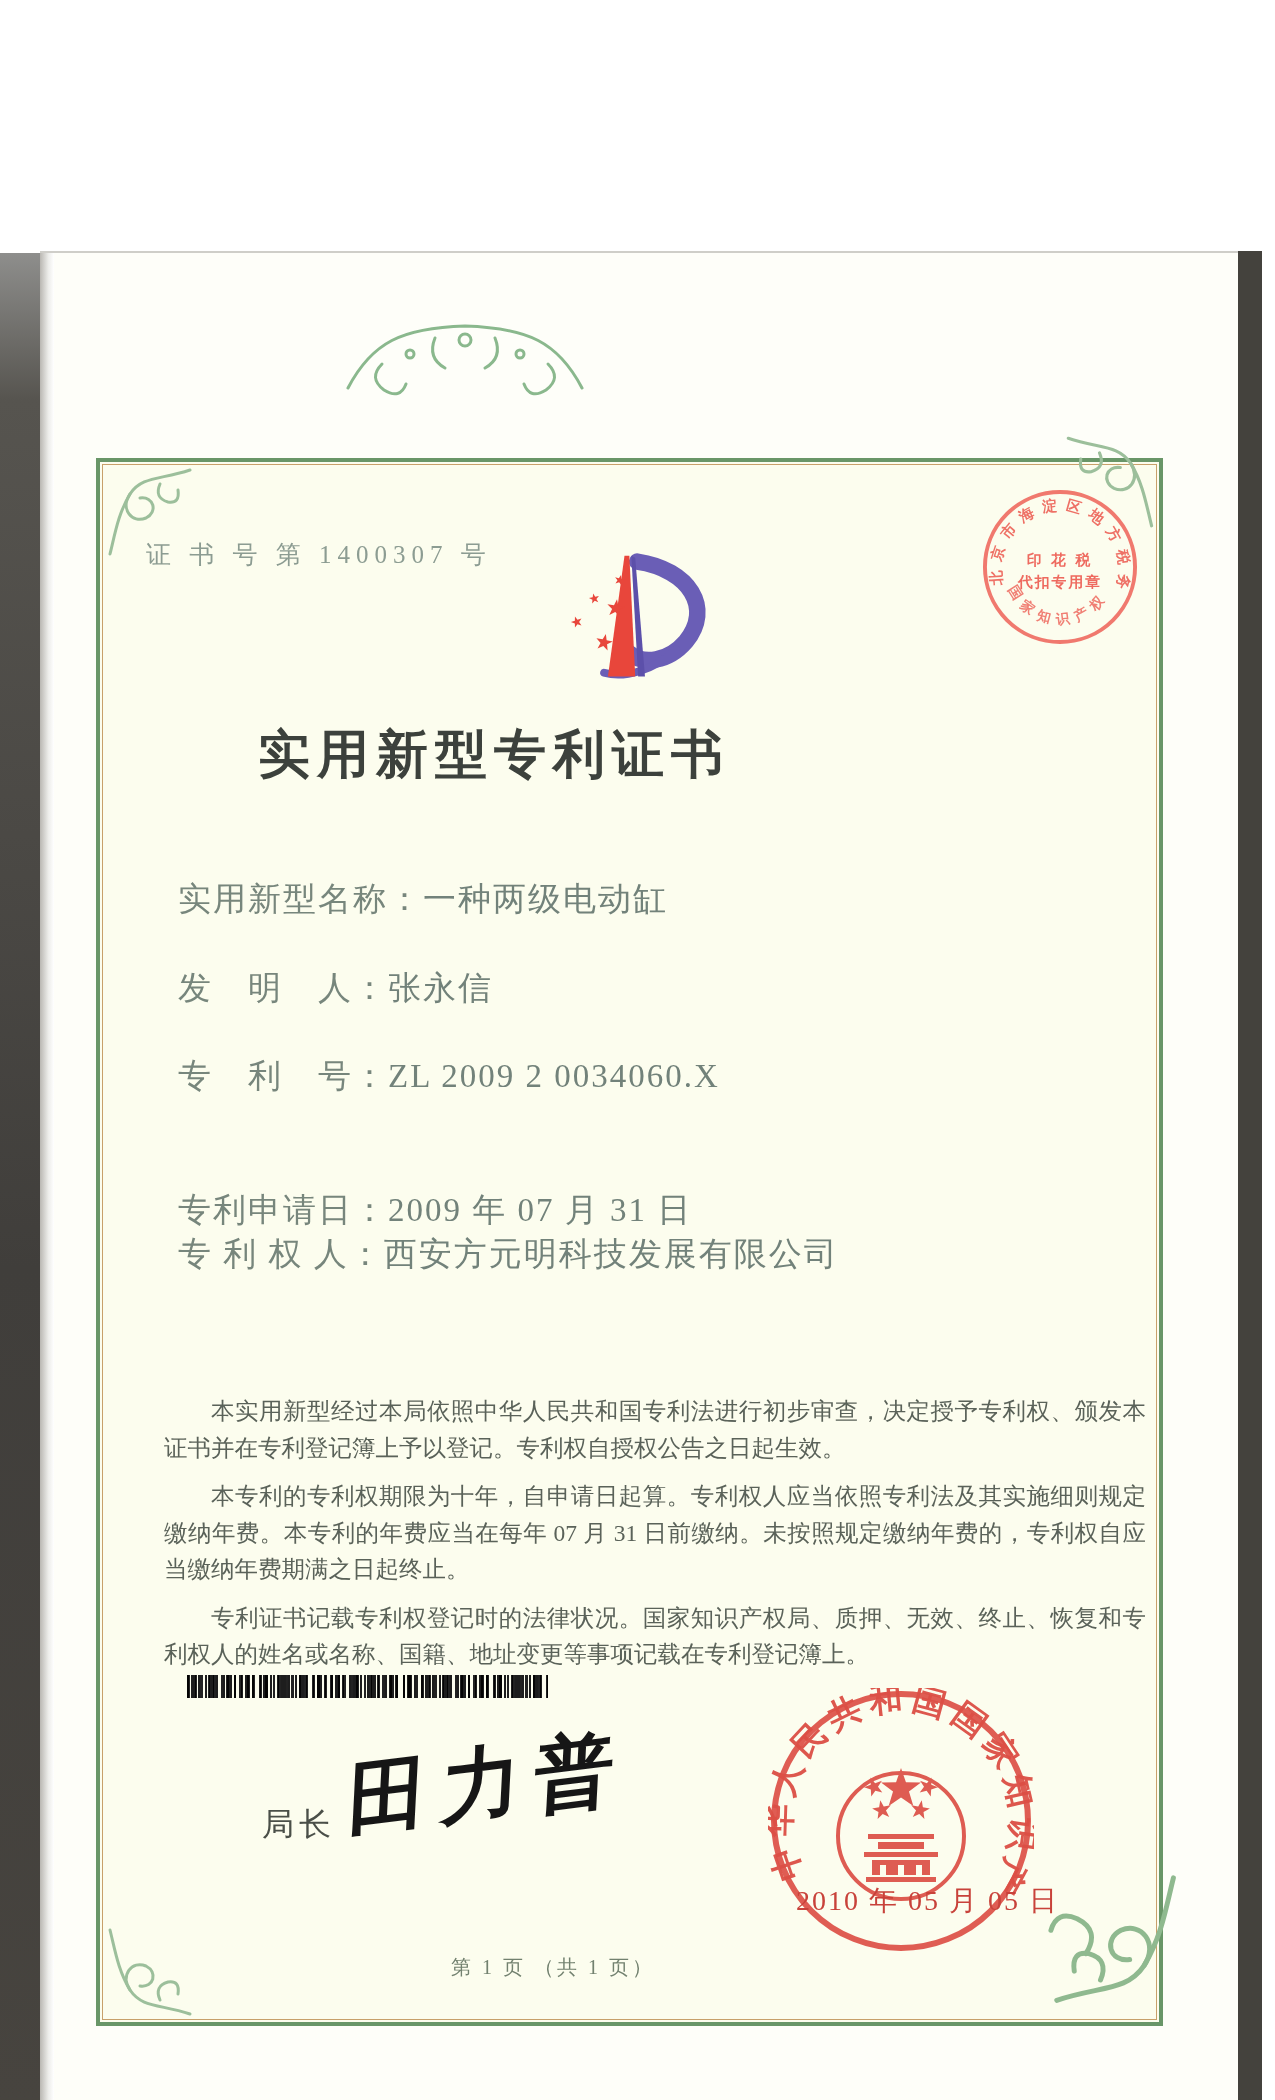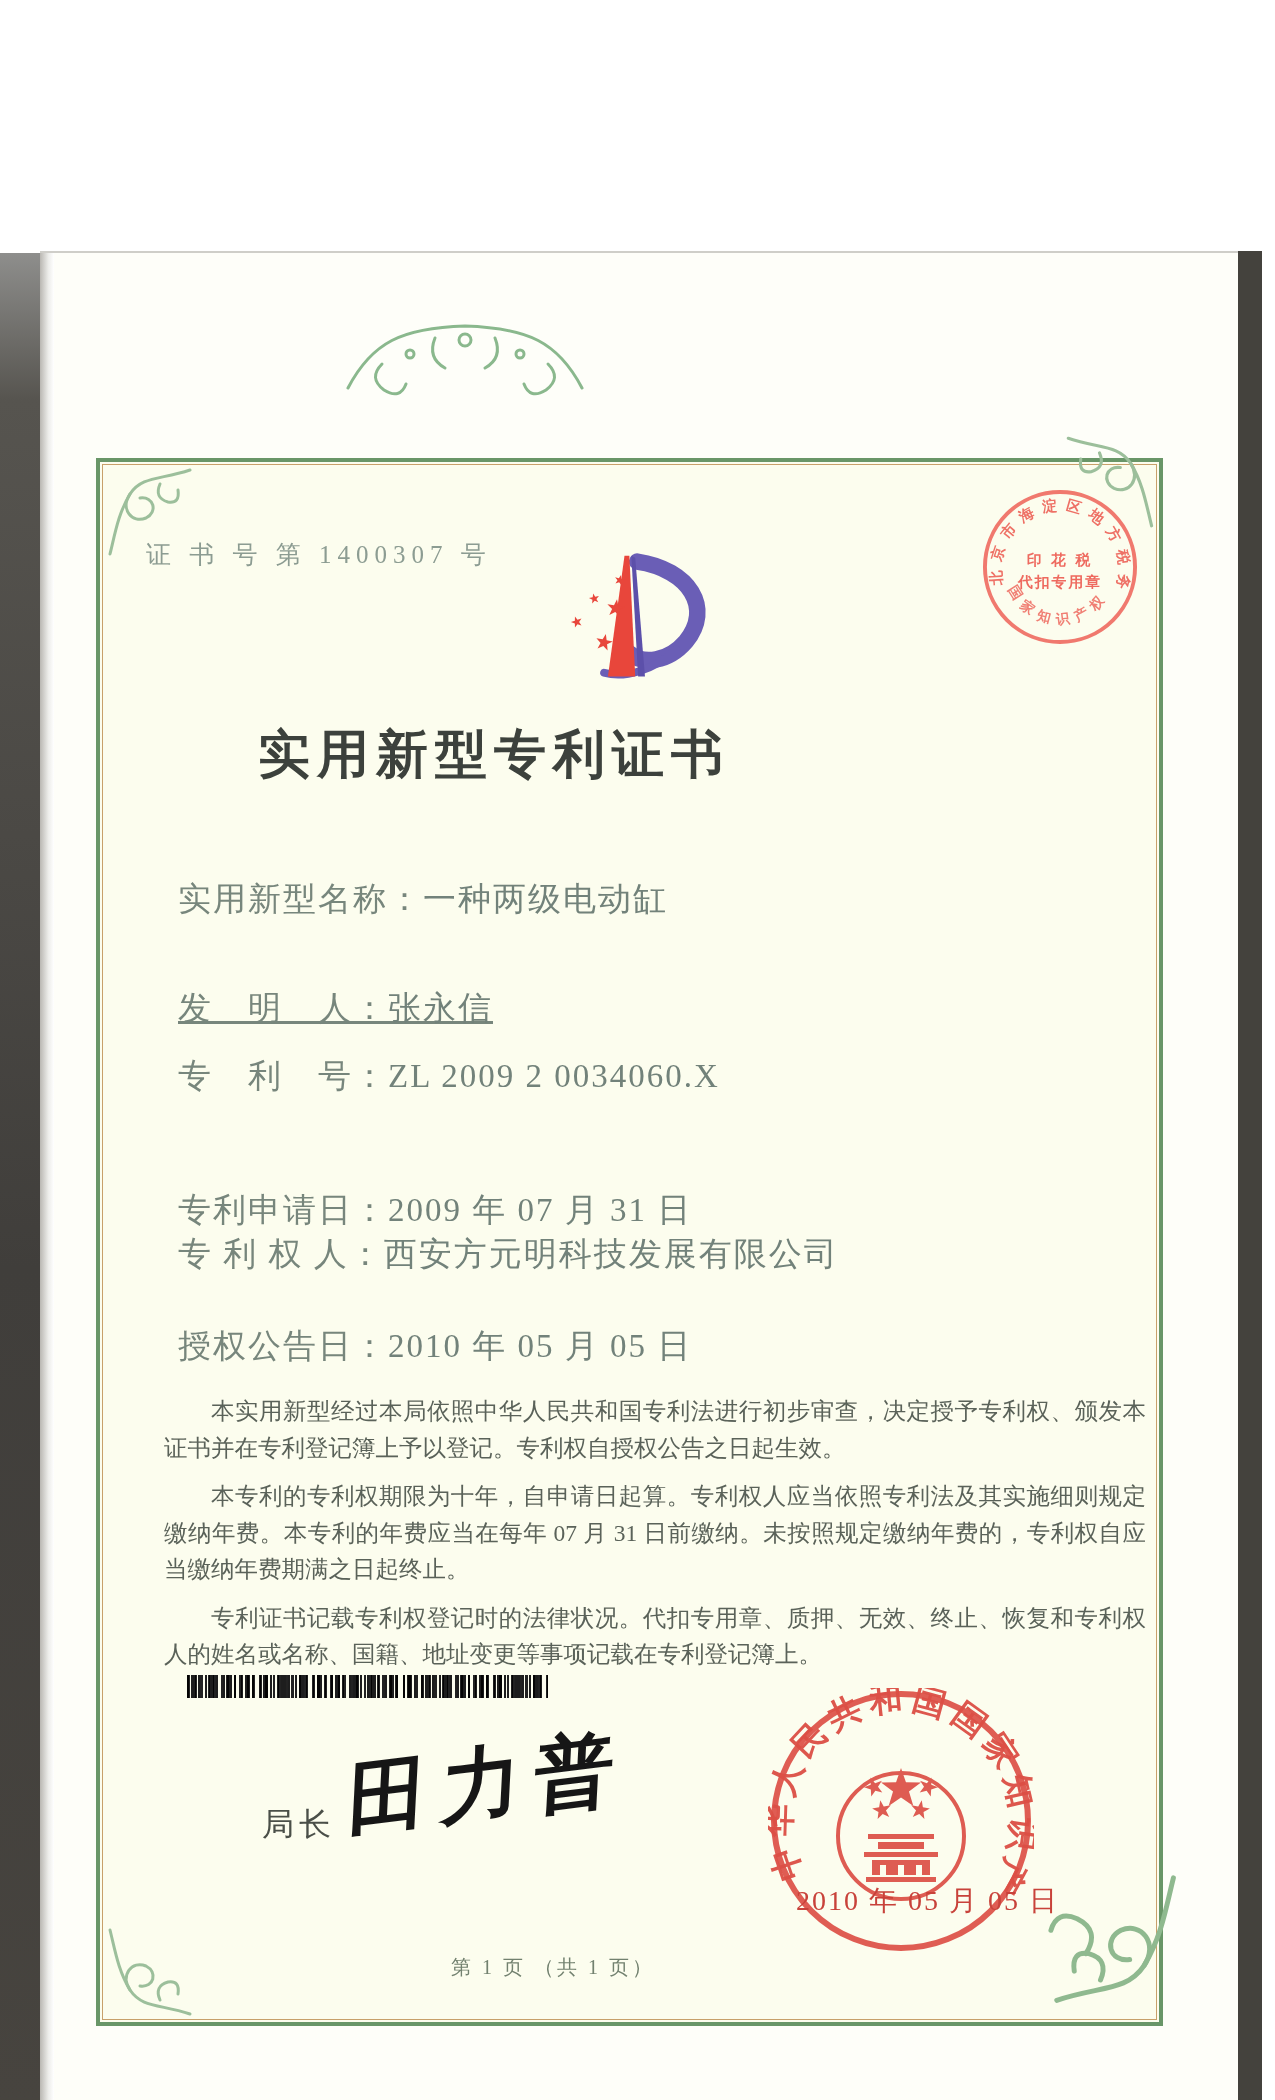--- a/index.html
+++ b/index.html
@@ -22,21 +22,21 @@
   .orn svg{display:block;}
   .flip-x{transform:scaleX(-1);}
   .flip-y{transform:scaleY(-1);}
   .flip-xy{transform:scale(-1,-1);}
   
   .cert-no{position:absolute;left:146px;top:538px;font-size:25px;letter-spacing:6px;color:#8c9c92;}
   .title{position:absolute;left:258px;top:720px;width:700px;font-size:52px;font-weight:bold;
     letter-spacing:7px;color:#3c413c;}
   .field{position:absolute;left:178px;width:920px;font-size:33px;color:#77867c;letter-spacing:2px;white-space:nowrap;}
   .field .val{color:#72827a;}
-  .f0{top:877px;} .f1{top:986px;text-decoration:underline;} .f2{top:1054px;} .f3{top:1188px;} .f4{top:1232px;} .f5{top:1324px;}
+  .f0{top:877px;} .f1{top:966px;} .f2{top:1054px;} .f3{top:1188px;} .f4{top:1232px;} .f5{top:1324px;}
   .body-text{position:absolute;left:152px;top:1381px;width:1006px;font-size:23.5px;line-height:36.5px;
     color:#5a6259;text-align:justify;}
   .body-text p{margin:12px;text-indent:2em;}
   .barcode{position:absolute;left:187px;top:1675px;width:361px;height:23px;
     background:
       repeating-linear-gradient(90deg,#1d1d1d 0 2px,transparent 2px 4px,#1d1d1d 4px 9px,transparent 9px 11px,#1d1d1d 11px 13px,transparent 13px 18px),
       repeating-linear-gradient(90deg,#222 0 3px,transparent 3px 8px,#222 8px 10px,transparent 10px 13px);
     background-blend-mode:multiply;}
   .sig-role{position:absolute;left:262px;top:1803px;font-size:32px;letter-spacing:5px;color:#4a4f48;}
   .sig-name{position:absolute;left:348px;top:1748px;font-size:80px;font-weight:bold;color:#161616;
@@ -151,28 +151,25 @@
   </div>
   <div class="field f2">
     <span>专　利　号：</span><span class="val">ZL 2009 2 0034060.X</span>
   </div>
   <div class="field f3">
     <span>专利申请日：</span><span class="val">2009 年 07 月 31 日</span>
   </div>
   <div class="field f4">
     <span>专 利 权 人：</span><span class="val">西安方元明科技发展有限公司</span>
   </div>
-  <div class="field f5">
-    <span>授权公告日：</span><span class="val">2010 年 05 月 05 日</span>
-  </div>
 
   <div class="body-text">
     <p>本实用新型经过本局依照中华人民共和国专利法进行初步审查，决定授予专利权、颁发本证书并在专利登记簿上予以登记。专利权自授权公告之日起生效。</p>
     <p>本专利的专利权期限为十年，自申请日起算。专利权人应当依照专利法及其实施细则规定缴纳年费。本专利的年费应当在每年 07 月 31 日前缴纳。未按照规定缴纳年费的，专利权自应当缴纳年费期满之日起终止。</p>
-    <p>专利证书记载专利权登记时的法律状况。代扣专用章、质押、无效、终止、恢复和专利权人的姓名或名称、国籍、地址变更等事项记载在专利登记簿上。</p>
+    <p>专利证书记载专利权登记时的法律状况。国家知识产权局、质押、无效、终止、恢复和专利权人的姓名或名称、国籍、地址变更等事项记载在专利登记簿上。</p>
   </div>
 
   <div class="barcode"></div>
 
   <div class="sig-role">局长</div>
   <div class="sig-name">田力普</div>
 
   <div class="seal" style="left:768px;top:1688px;">
     <svg width="266" height="266" viewBox="0 0 266 266">
       <defs>

